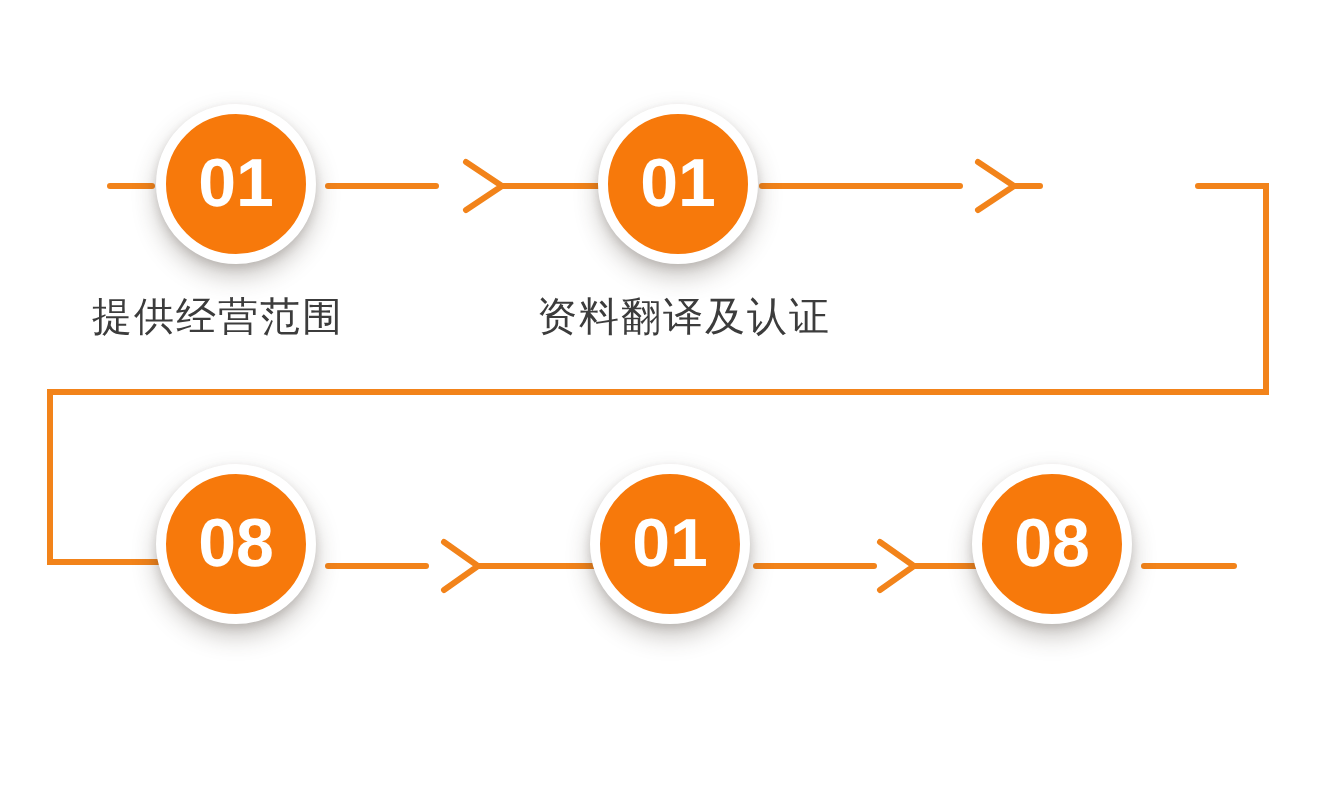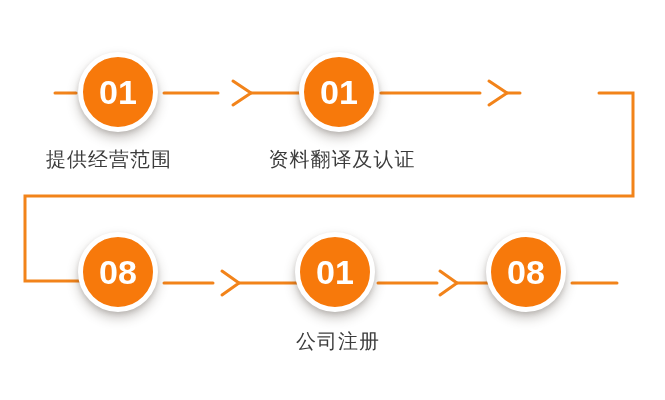--- a/index.html
+++ b/index.html
@@ -111,21 +111,20 @@
   <div class="step s4">
     <div class="circle">
       <span class="num">08</span>
     </div>
   </div>
 
   <div class="step s5">
     <div class="circle">
       <span class="num">01</span>
     </div>
-    <div class="label">公司注册</div>
   </div>
 
   <div class="step s6">
     <div class="circle">
       <span class="num">08</span>
     </div>
   </div>
 
 </div>
 

